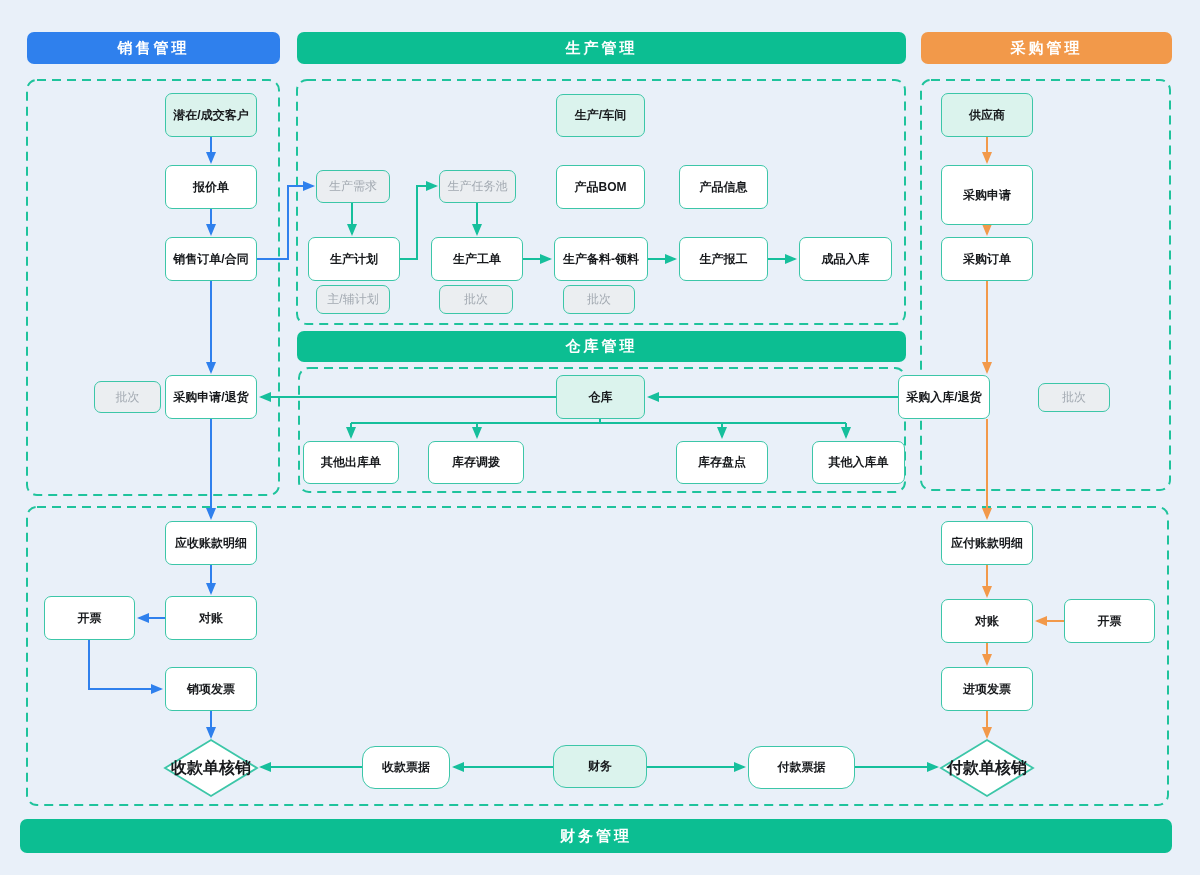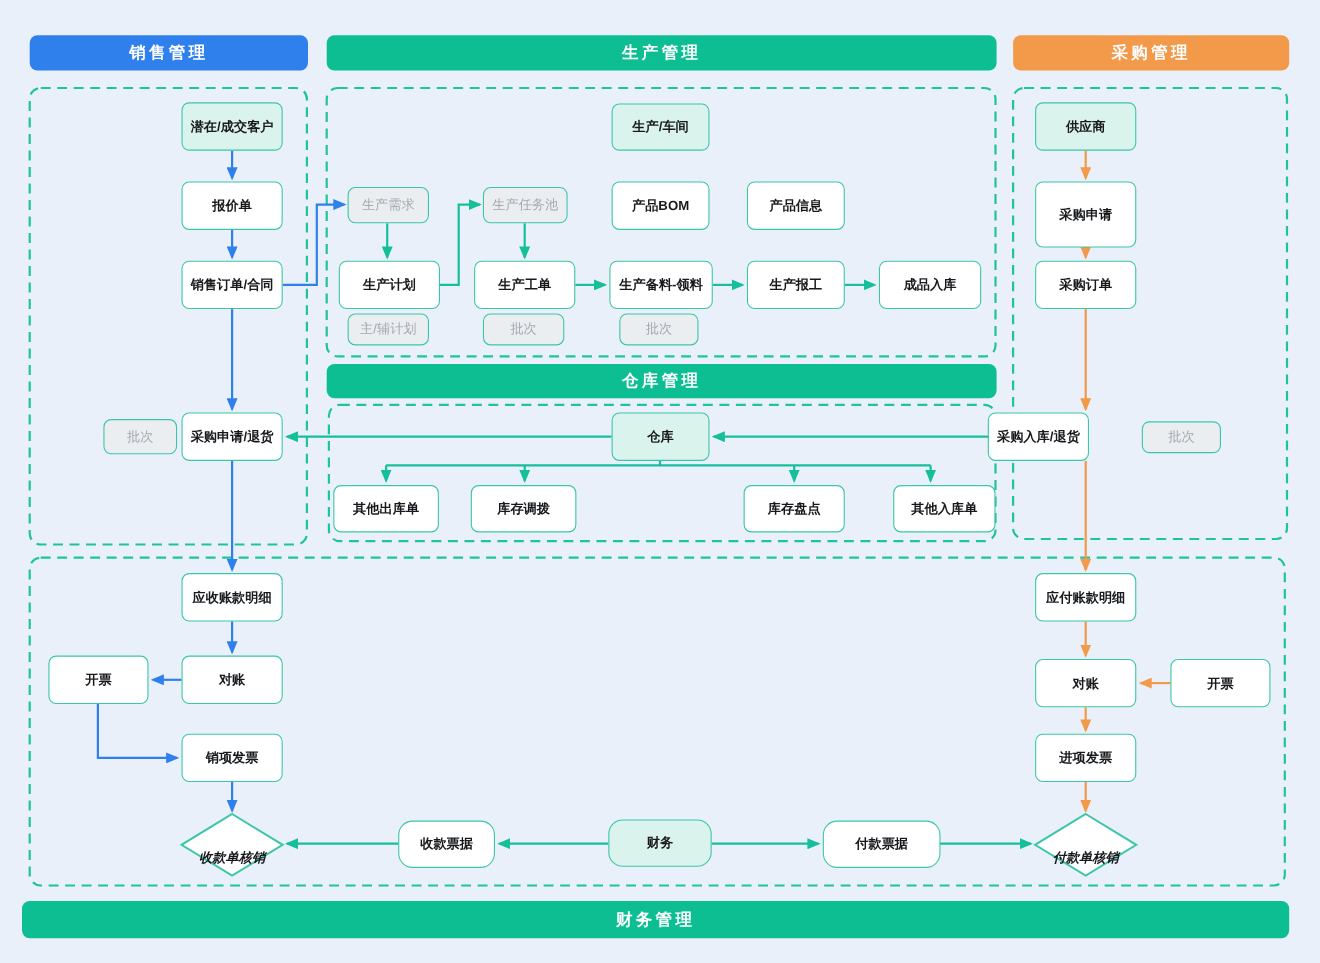--- a/index.html
+++ b/index.html
@@ -12,23 +12,23 @@
   .hdr.green{background:var(--green);}
   .hdr.orange{background:var(--orange);}
   .node{position:absolute;display:flex;align-items:center;justify-content:center;
         background:#fff;border:1.6px solid var(--border);border-radius:7px;
         font-size:12px;font-weight:700;color:var(--ink);white-space:nowrap;
         box-sizing:border-box;padding:0 3px;}
   .node.mint{background:var(--mint);}
   .node.ghost{background:var(--grayfill);color:var(--graytext);font-weight:400;}
   .node.pill{border-radius:13px;}
   .diamond{position:absolute;width:96px;height:60px;}
-  .diamond .lbl{position:absolute;left:0;top:12px;width:100%;height:100%;
+  .diamond .lbl{position:absolute;left:0;top:0;width:100%;height:100%;
         display:flex;align-items:center;justify-content:center;
-        font-size:12px;font-weight:700;color:var(--ink);white-space:nowrap;font-style:italic;}
+        font-size:16px;font-weight:700;color:var(--ink);white-space:nowrap;}
   .e-b{stroke:var(--blue);stroke-width:2;fill:none;}
   .e-g{stroke:var(--edgegreen);stroke-width:2;fill:none;}
   .e-o{stroke:var(--orange);stroke-width:2;fill:none;}
   .cont{stroke:var(--container);stroke-width:2;fill:none;stroke-dasharray:9 6;}
   .mkb{fill:var(--blue);} .mkg{fill:var(--edgegreen);} .mko{fill:var(--orange);}
   .dshape{fill:#fff;stroke:var(--border);stroke-width:1.8;}
 </style>
 </head>
 <body>
 

